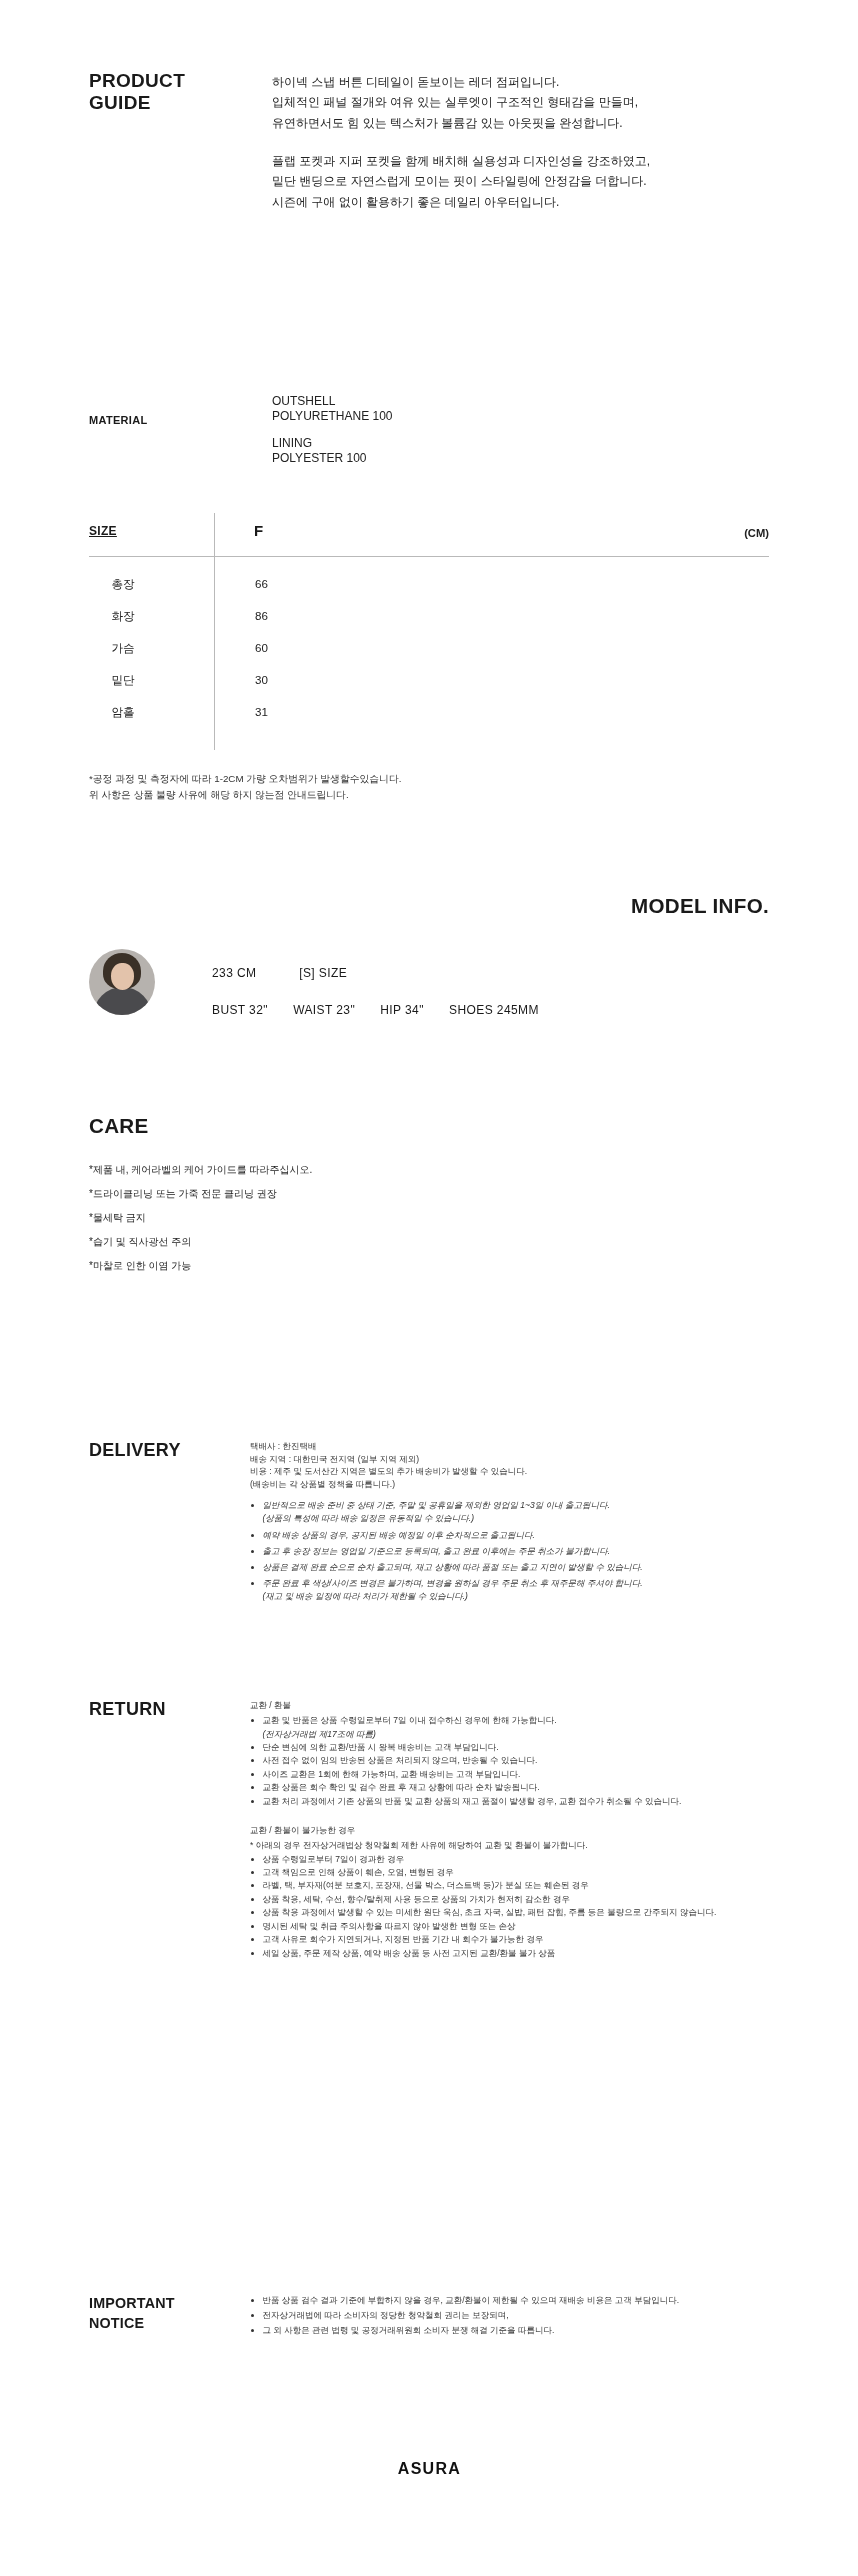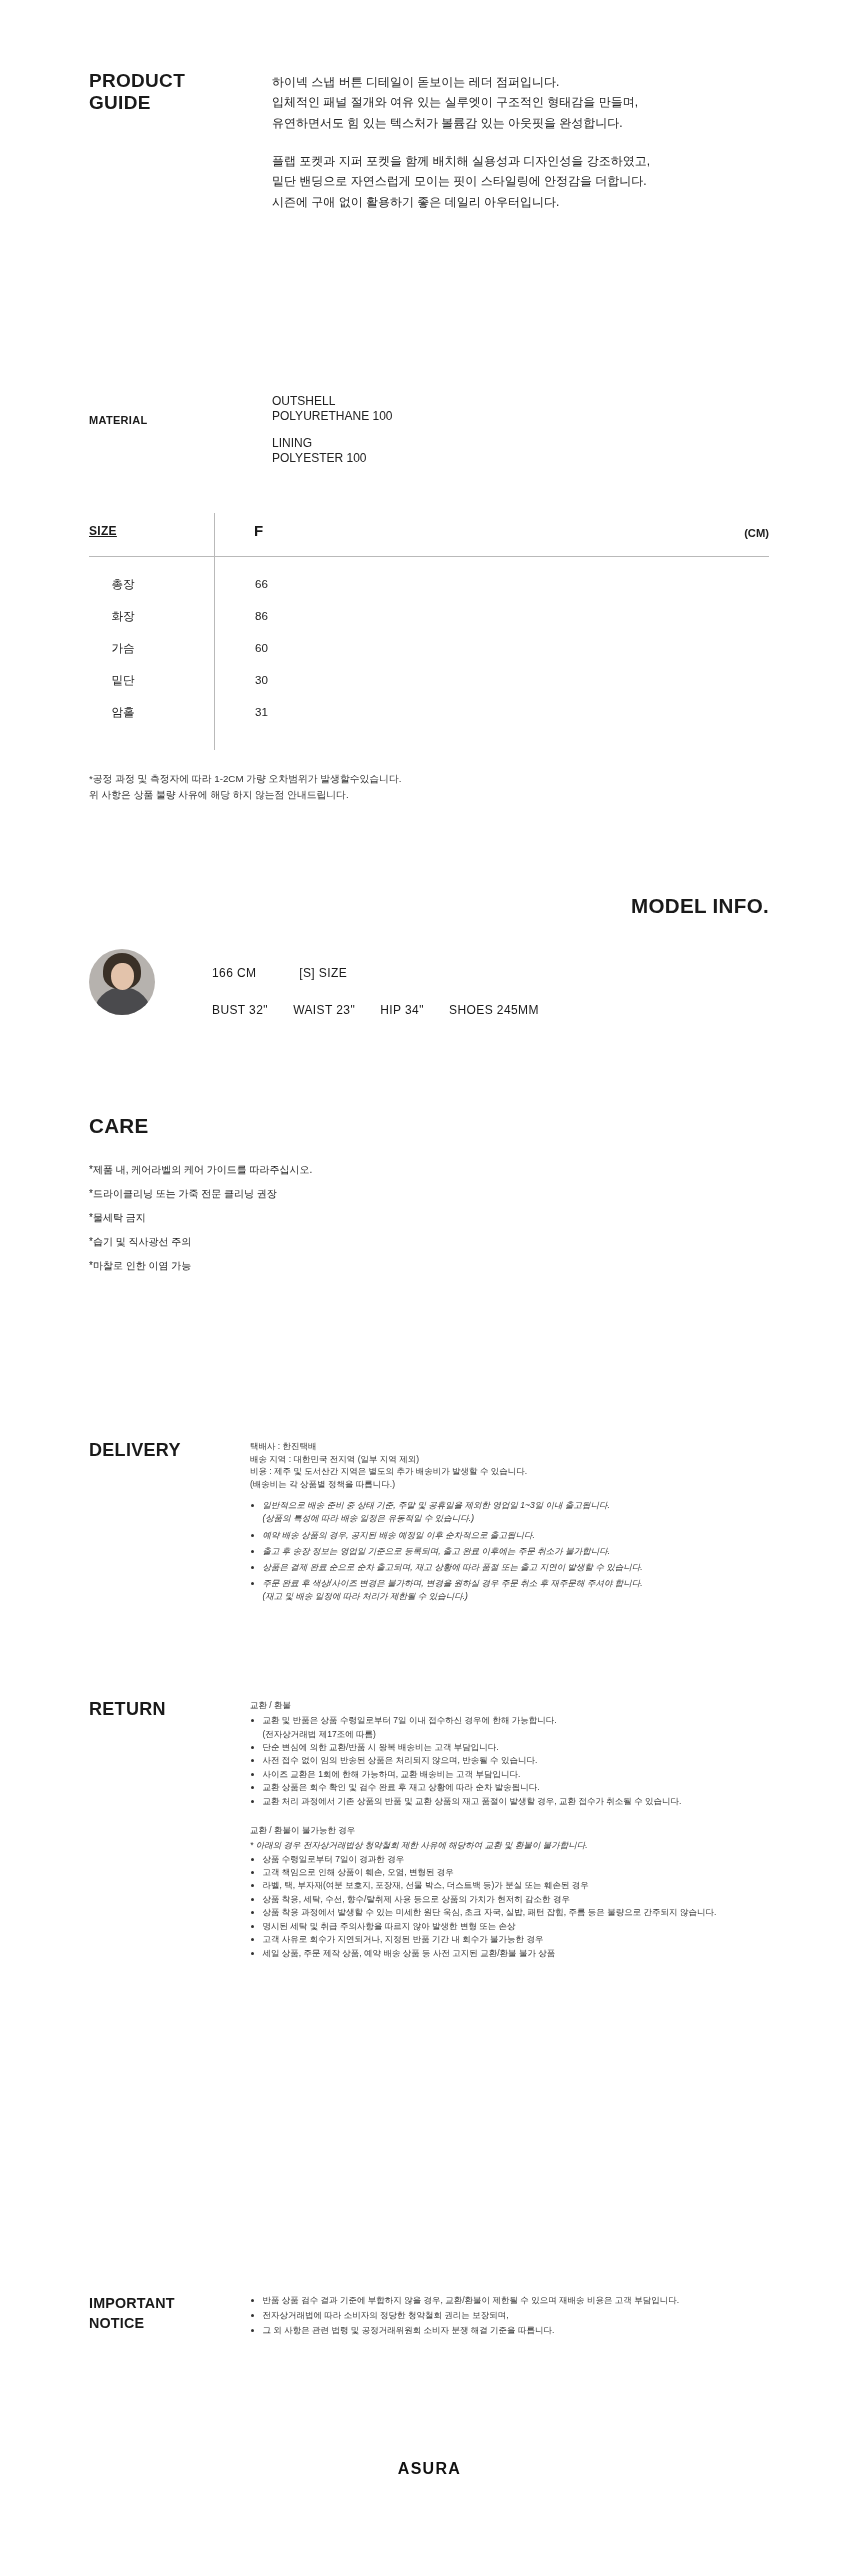--- a/index.html
+++ b/index.html
@@ -87,21 +87,21 @@
   .delivery li .sub { display: block; color: #333; }
 
   
   .ret { position: absolute; left: 89px; top: 1699px; width: 680px; }
   .ret .title { position: absolute; left: 0; top: 0; font-size: 18px; font-weight: bold; letter-spacing: 0.3px; }
   .ret .body { position: absolute; left: 161px; top: 0; width: 519px; }
   .ret .blk-title { font-size: 8.5px; line-height: 13.4px; color: #333; margin-bottom: 1.8px; }
   .ret ul { margin: 0 0 0 0; padding-left: 12.5px; }
   .ret li { font-size: 8.5px; line-height: 13.4px; color: #333; list-style: disc; }
   .ret .gap { height: 16px; }
-  .ret .note { font-size: 8.5px; line-height: 13.4px; color: #333; font-style: italic; }
+  .ret .note { font-size: 8.5px; line-height: 13.4px; color: #333; }
 
   
   .imp { position: absolute; left: 89px; top: 2294px; width: 680px; }
   .imp .title { position: absolute; left: 0; top: 0; font-size: 14.3px; font-weight: bold; line-height: 19.7px; letter-spacing: 0.2px; width: 152px; }
   .imp .body { position: absolute; left: 161px; top: 0; width: 519px; }
   .imp ul { margin: 0; padding-left: 12.5px; }
   .imp li { font-size: 8.5px; line-height: 13.4px; color: #333; list-style: disc; margin-bottom: 1.8px; }
 
   
   .brand {
@@ -183,21 +183,21 @@
   </div>
 
   <section class="model">
     <div class="title">MODEL INFO.</div>
     <div class="avatar">
       <div class="body-sh"></div>
       <div class="hair"></div>
       <div class="face"></div>
     </div>
     <div class="info-1">
-      <span>166 CM</span>
+      <span>233 CM</span>
       <span class="sz">[S] SIZE</span>
     </div>
     <div class="info-2">
       <span>BUST 32"</span>
       <span>WAIST 23"</span>
       <span>HIP 34"</span>
       <span>SHOES 245MM</span>
     </div>
   </section>
 
@@ -234,21 +234,21 @@
       </ul>
     </div>
   </section>
 
   <section class="ret">
     <div class="title">RETURN</div>
     <div class="body">
       <div class="blk-title">교환 / 환불</div>
       <ul>
         <li><span>교환 및 반품은 상품 수령일로부터 7일 이내 접수하신 경우에 한해 가능합니다.</span></li>
-        <li style="list-style:none;margin-left:-12.5px;padding-left:12.5px;"><span>(전자상거래법 제17조에 따름)</span></li>
+        <li style="list-style:none;margin-left:-12.5px;padding-left:12.5px;font-style:italic;"><span>(전자상거래법 제17조에 따름)</span></li>
         <li><span>단순 변심에 의한 교환/반품 시 왕복 배송비는 고객 부담입니다.</span></li>
         <li><span>사전 접수 없이 임의 반송된 상품은 처리되지 않으며, 반송될 수 있습니다.</span></li>
         <li><span>사이즈 교환은 1회에 한해 가능하며, 교환 배송비는 고객 부담입니다.</span></li>
         <li><span>교환 상품은 회수 확인 및 검수 완료 후 재고 상황에 따라 순차 발송됩니다.</span></li>
         <li><span>교환 처리 과정에서 기존 상품의 반품 및 교환 상품의 재고 품절이 발생할 경우, 교환 접수가 취소될 수 있습니다.</span></li>
       </ul>
       <div class="gap"></div>
       <div class="blk-title">교환 / 환불이 불가능한 경우</div>
       <div class="note">* 아래의 경우 전자상거래법상 청약철회 제한 사유에 해당하여 교환 및 환불이 불가합니다.</div>
       <ul>

